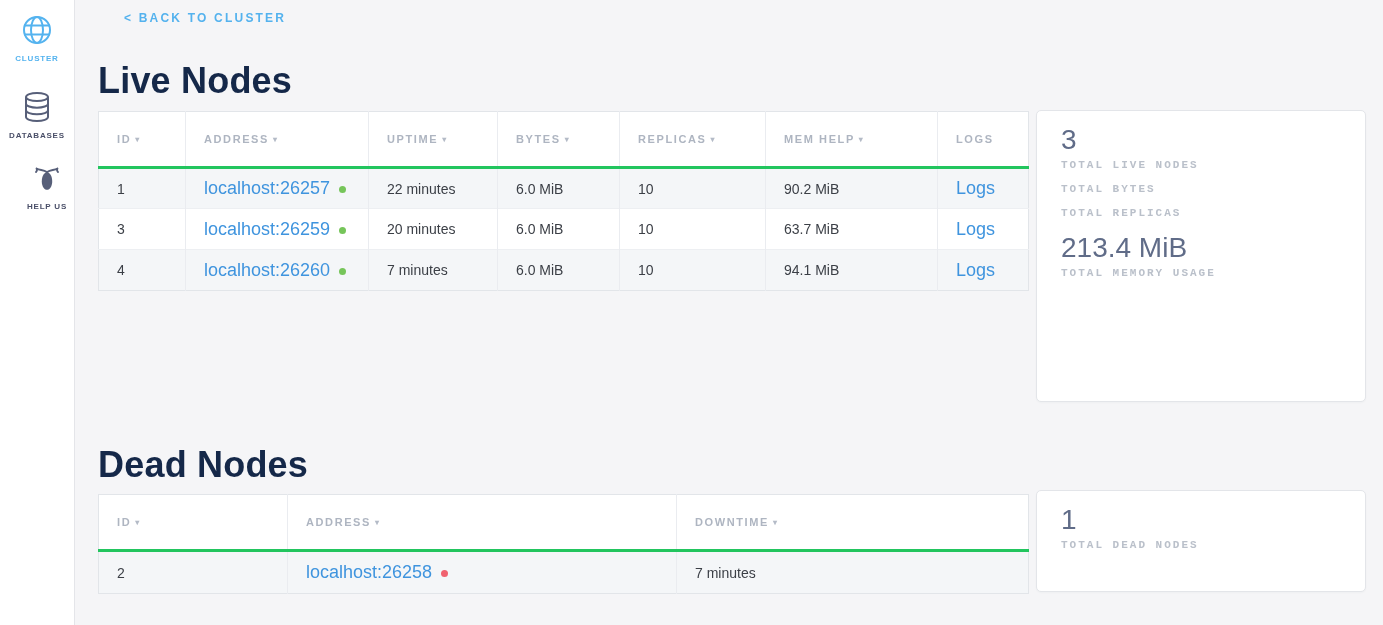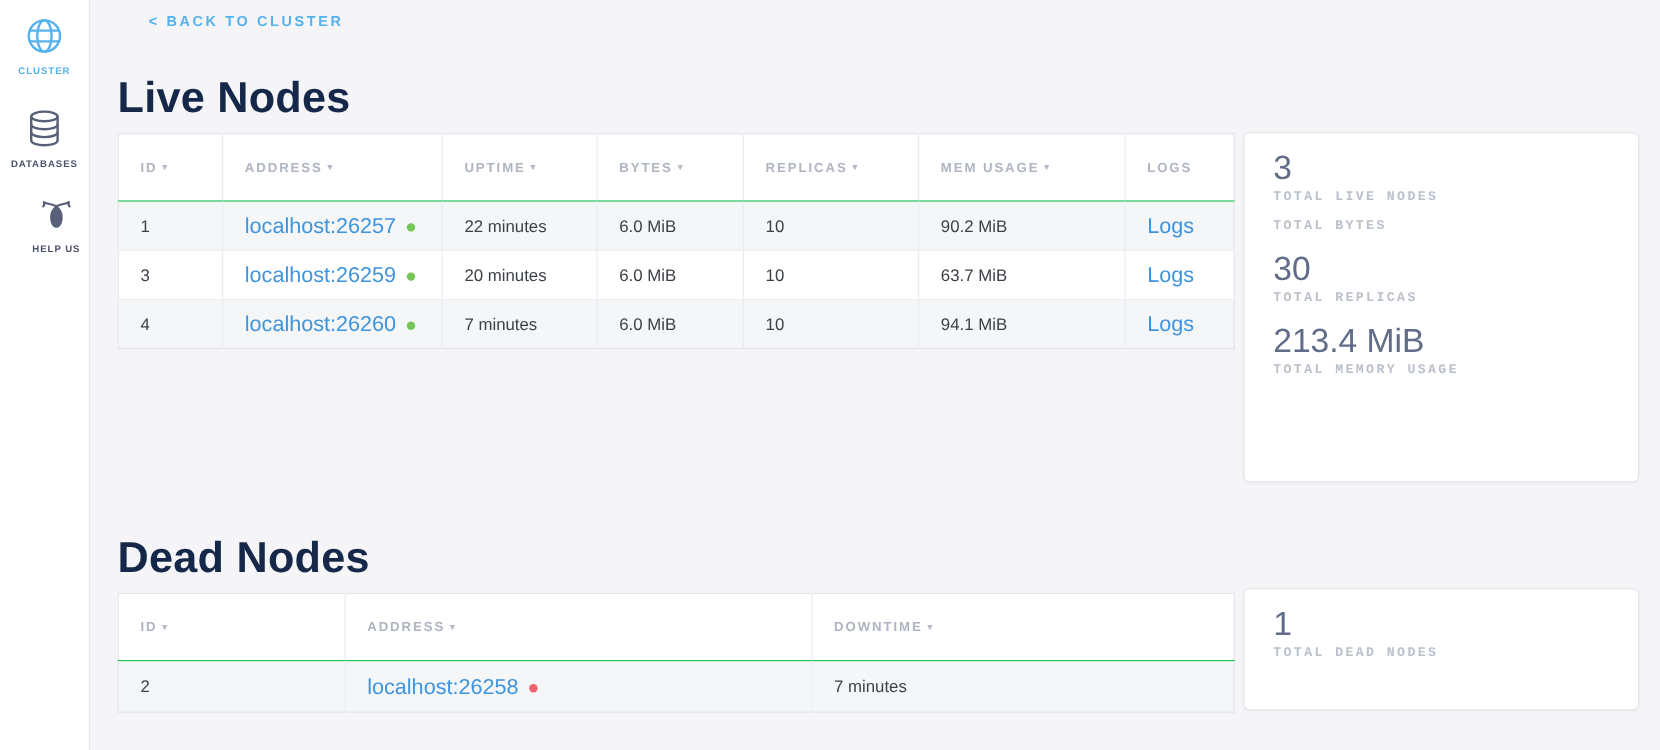--- a/index.html
+++ b/index.html
@@ -60,21 +60,21 @@
     border: 1px solid #e2e5e9;
   }
   .table-live { top: 111px; }
   .table-dead { top: 494px; }
   .node-table th {
     height: 56px;
     text-align: left; vertical-align: middle;
     padding: 0 0 0 18px;
     font-size: 11px; font-weight: 600; letter-spacing: 1.6px;
     color: #aeb5c1;
-    border-bottom: 1px solid #22c55e;
+    border-bottom: 3px solid #22c55e;
     border-left: 1px solid #eaecf0;
     background: #ffffff;
     cursor: pointer;
   }
   .node-table td {
     height: 41px;
     vertical-align: middle;
     padding: 0 0 0 18px;
     font-size: 14px; color: #3b3f46;
     border-left: 1px solid #eaecf0;
@@ -169,21 +169,21 @@
       <col style="width:172px">
       <col style="width:91px">
   </colgroup>
   <thead>
     <tr>
       <th><span>ID</span><span class="sort-arrow">▾</span></th>
       <th><span>ADDRESS</span><span class="sort-arrow">▾</span></th>
       <th><span>UPTIME</span><span class="sort-arrow">▾</span></th>
       <th><span>BYTES</span><span class="sort-arrow">▾</span></th>
       <th><span>REPLICAS</span><span class="sort-arrow">▾</span></th>
-      <th><span>MEM USAGE</span><span class="sort-arrow">▾</span></th>
+      <th><span>MEM HELP</span><span class="sort-arrow">▾</span></th>
       <th><span>LOGS</span></th>
     </tr>
   </thead>
   <tbody>
     <tr class="striped">
       <td>1</td>
       <td>
         <a class="cell-link">localhost:26257</a><span class="status-dot live"></span>
       </td>
       <td>22 minutes</td>
@@ -219,21 +219,20 @@
 
 <div class="summary-card summary-live">
   <div class="stat">
     <div class="stat-value">3</div>
     <div class="stat-label">TOTAL LIVE NODES</div>
   </div>
   <div class="stat">
     <div class="stat-label">TOTAL BYTES</div>
   </div>
   <div class="stat">
-    <div class="stat-value">30</div>
     <div class="stat-label">TOTAL REPLICAS</div>
   </div>
   <div class="stat">
     <div class="stat-value">213.4 MiB</div>
     <div class="stat-label">TOTAL MEMORY USAGE</div>
   </div>
 </div>
 
 <div class="section-title title-dead">Dead Nodes</div>
 

